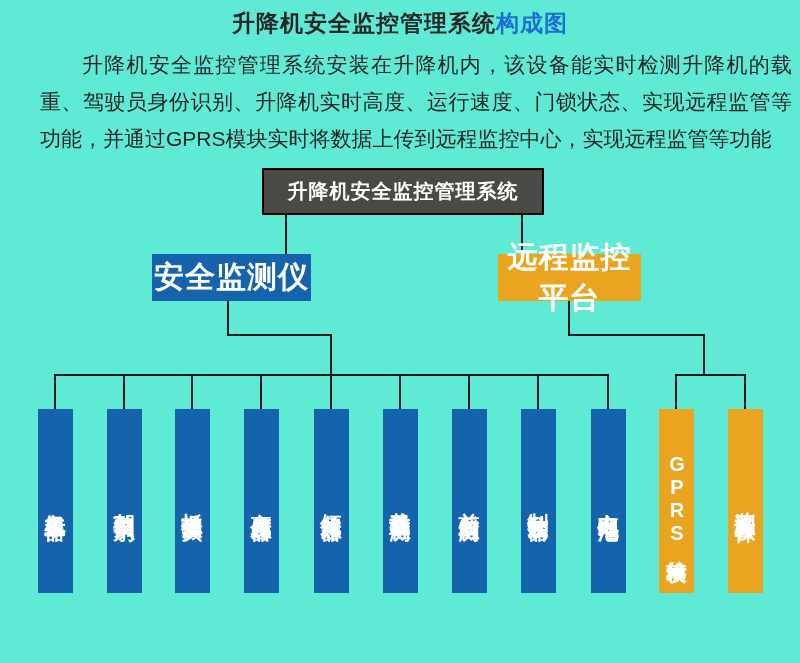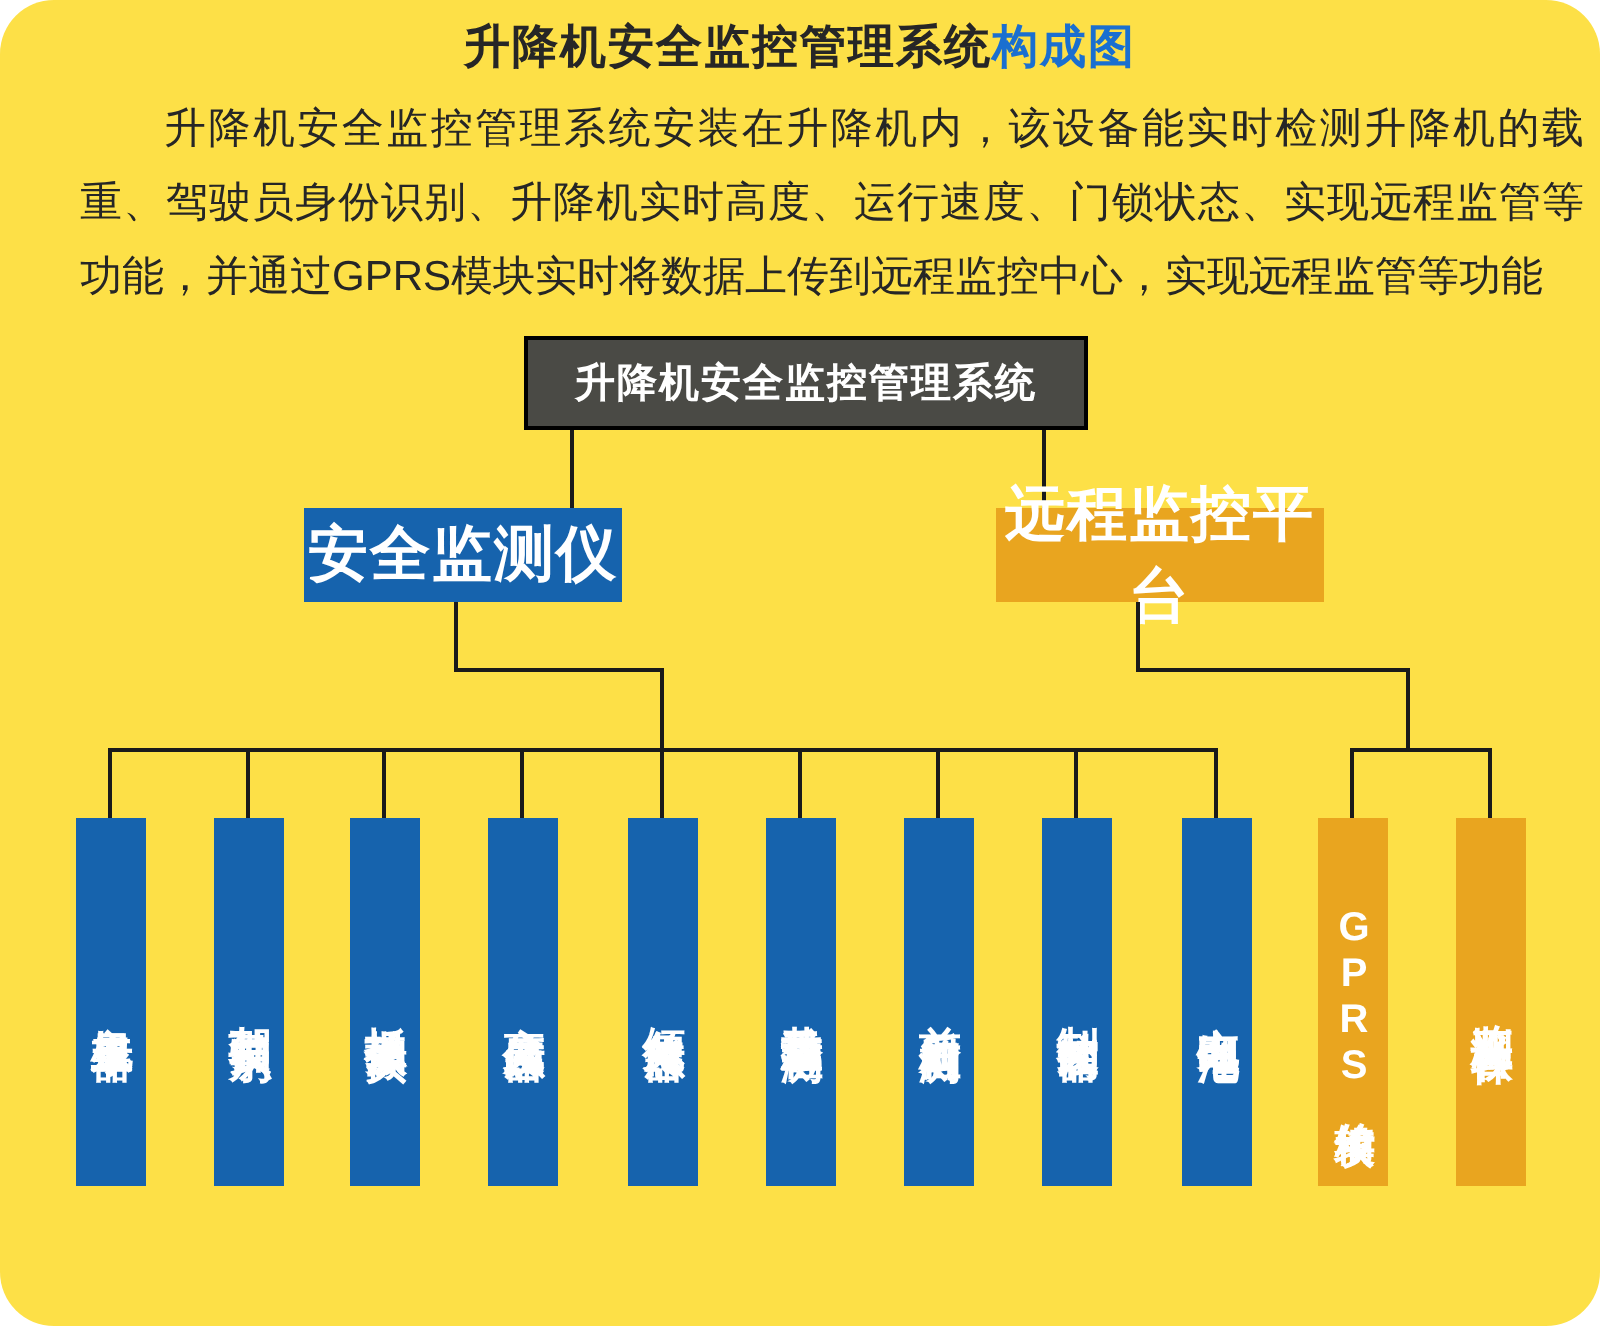--- a/index.html
+++ b/index.html
@@ -5,37 +5,37 @@
   :root{
     --blue:#1663AD;
     --orange:#E9A51F;
     --dark-box:#4A4A45;
     --line:#1A1A1A;
     --title-highlight:#1A6FD0;
     --text:#262626;
   }
   *{margin:0;padding:0;box-sizing:border-box;}
   body{background:#fff;font-family:"Liberation Sans","DejaVu Sans",sans-serif;}
-  .stage{position:relative;width:800px;height:663px;background:#fde047;overflow:hidden;border-radius:27px;}
+  .stage{position:relative;width:800px;height:663px;background:#5eead4;overflow:hidden;}
 
   .title{position:absolute;top:8px;left:0;width:800px;text-align:center;
          font-size:23px;font-weight:600;color:var(--text);letter-spacing:1px;}
   .title .hl{color:var(--title-highlight);}
 
   .intro{position:absolute;top:46px;left:40px;width:752px;
          font-size:21px;line-height:37px;color:var(--text);
          text-align:justify;text-indent:2em;}
 
   .node{position:absolute;display:flex;align-items:center;justify-content:center;
         color:#fff;font-weight:600;text-align:center;}
   .root-node{left:262px;top:168px;width:282px;height:47px;
              background:var(--dark-box);border:2px solid #000;font-size:20px;letter-spacing:1px;}
   .branch{height:47px;top:254px;font-size:30px;letter-spacing:1px;}
   .branch-left{left:152px;width:159px;background:var(--blue);}
-  .branch-right{left:498px;width:164px;background:var(--orange);}
+  .branch-right{left:498px;width:143px;background:var(--orange);}
 
   .line{position:absolute;background:var(--line);}
 
   .leaf{position:absolute;top:409px;width:35px;height:184px;
         display:flex;align-items:center;justify-content:center;}
   .leaf.blue{background:var(--blue);}
   .leaf.orange{background:var(--orange);}
   .leaf span{writing-mode:vertical-rl;text-orientation:upright;
              color:#fff;font-size:21px;font-weight:600;letter-spacing:2px;line-height:35px;}
   .leaf.tall span{letter-spacing:1px;font-size:20px;}

